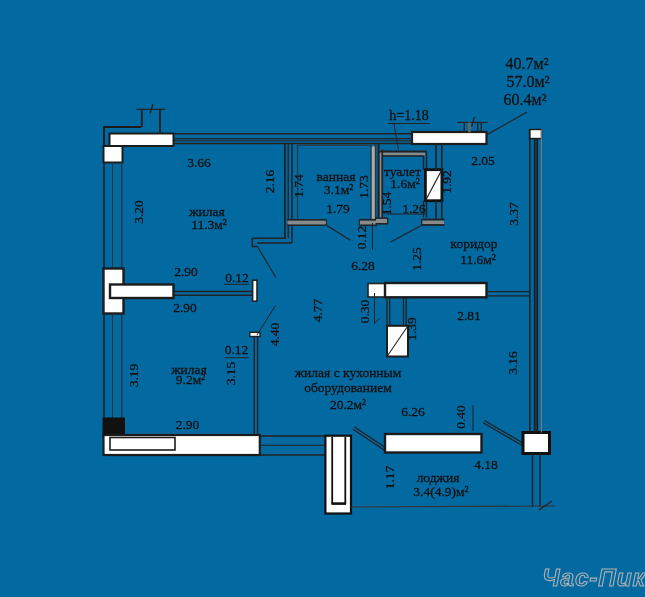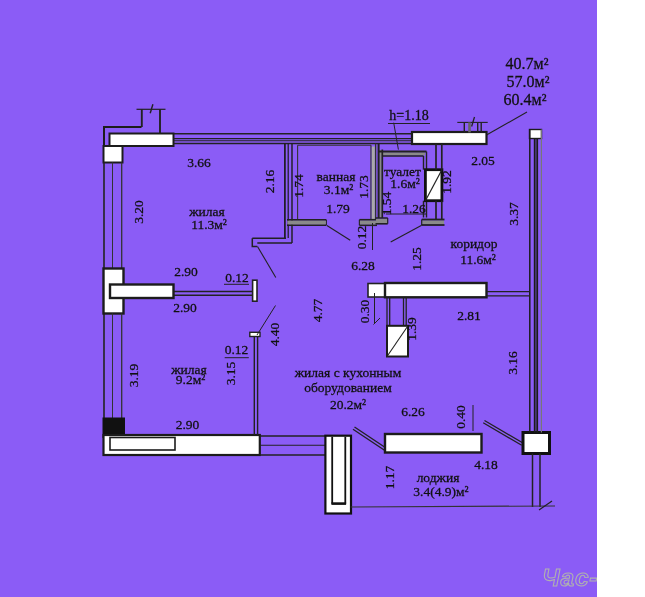--- a/index.html
+++ b/index.html
@@ -1,16 +1,16 @@
 <!DOCTYPE html>
 <html><head>
 <meta charset="utf-8">
 <style>
   html,body{margin:0;padding:0;background:#ffffff;}
-  #page{width:597px;height:597px;position:relative;background:#8b5cf6;overflow:hidden;}
+  #page{width:645px;height:597px;position:relative;background:#0369a1;overflow:hidden;}
   svg{position:absolute;left:0;top:0;}
   text{font-family:"Liberation Serif", serif;fill:#111;stroke:#111;stroke-width:0.28px;}
   .dim{font-size:13.5px;}
   .room{font-size:13.5px;}
   .areas{font-size:16px;}
 </style>
 </head>
 <body>
 <div id="page">
 <svg width="645" height="597" viewBox="0 0 645 597">

